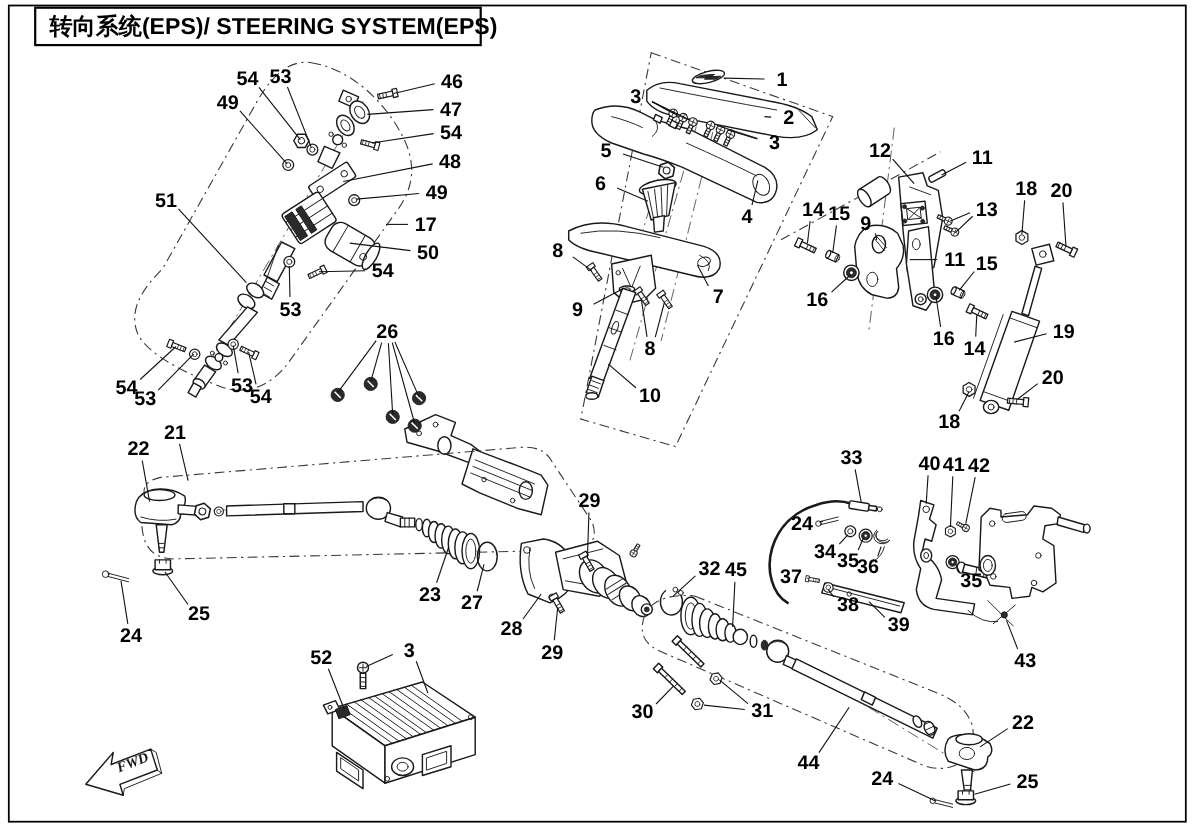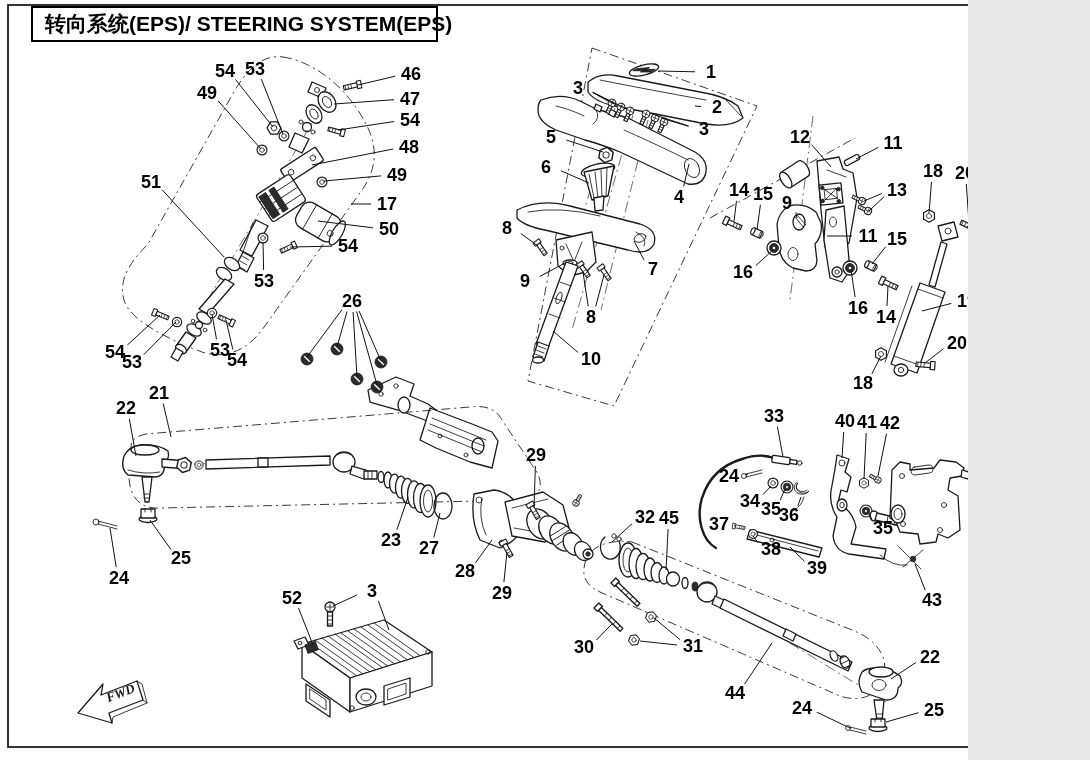--- a/index.html
+++ b/index.html
@@ -1,16 +1,16 @@
 <!DOCTYPE html>
 <html><head>
 <meta charset="utf-8">
 <style>
   html,body{margin:0;padding:0;background:#e8e8e8;}
-  #stage{position:relative;width:968px;height:760px;background:#ffffff;overflow:hidden;
+  #stage{position:relative;width:1090px;height:760px;background:#ffffff;overflow:hidden;
          font-family:"Liberation Sans",sans-serif;}
   svg{position:absolute;left:0;top:0;}
   .ln{fill:none;stroke:#1a1a1a;stroke-width:1.3;stroke-linecap:round;stroke-linejoin:round;}
   .fw{fill:#ffffff;stroke:#1a1a1a;stroke-width:1.3;stroke-linejoin:round;}
   .fd{fill:#2b2b2b;stroke:#1a1a1a;stroke-width:.8;}
   .thin{stroke-width:.85;}
   .bnd{fill:none;stroke:#3a3a3a;stroke-width:1;stroke-dasharray:9 4 2 4;}
   .axis{fill:none;stroke:#4a4a4a;stroke-width:.8;stroke-dasharray:11 4 2 4;}
   .leader{stroke:#111;stroke-width:1;fill:none;}
   .callout{font:bold 18px "Liberation Sans",sans-serif;fill:#000;text-anchor:middle;}

